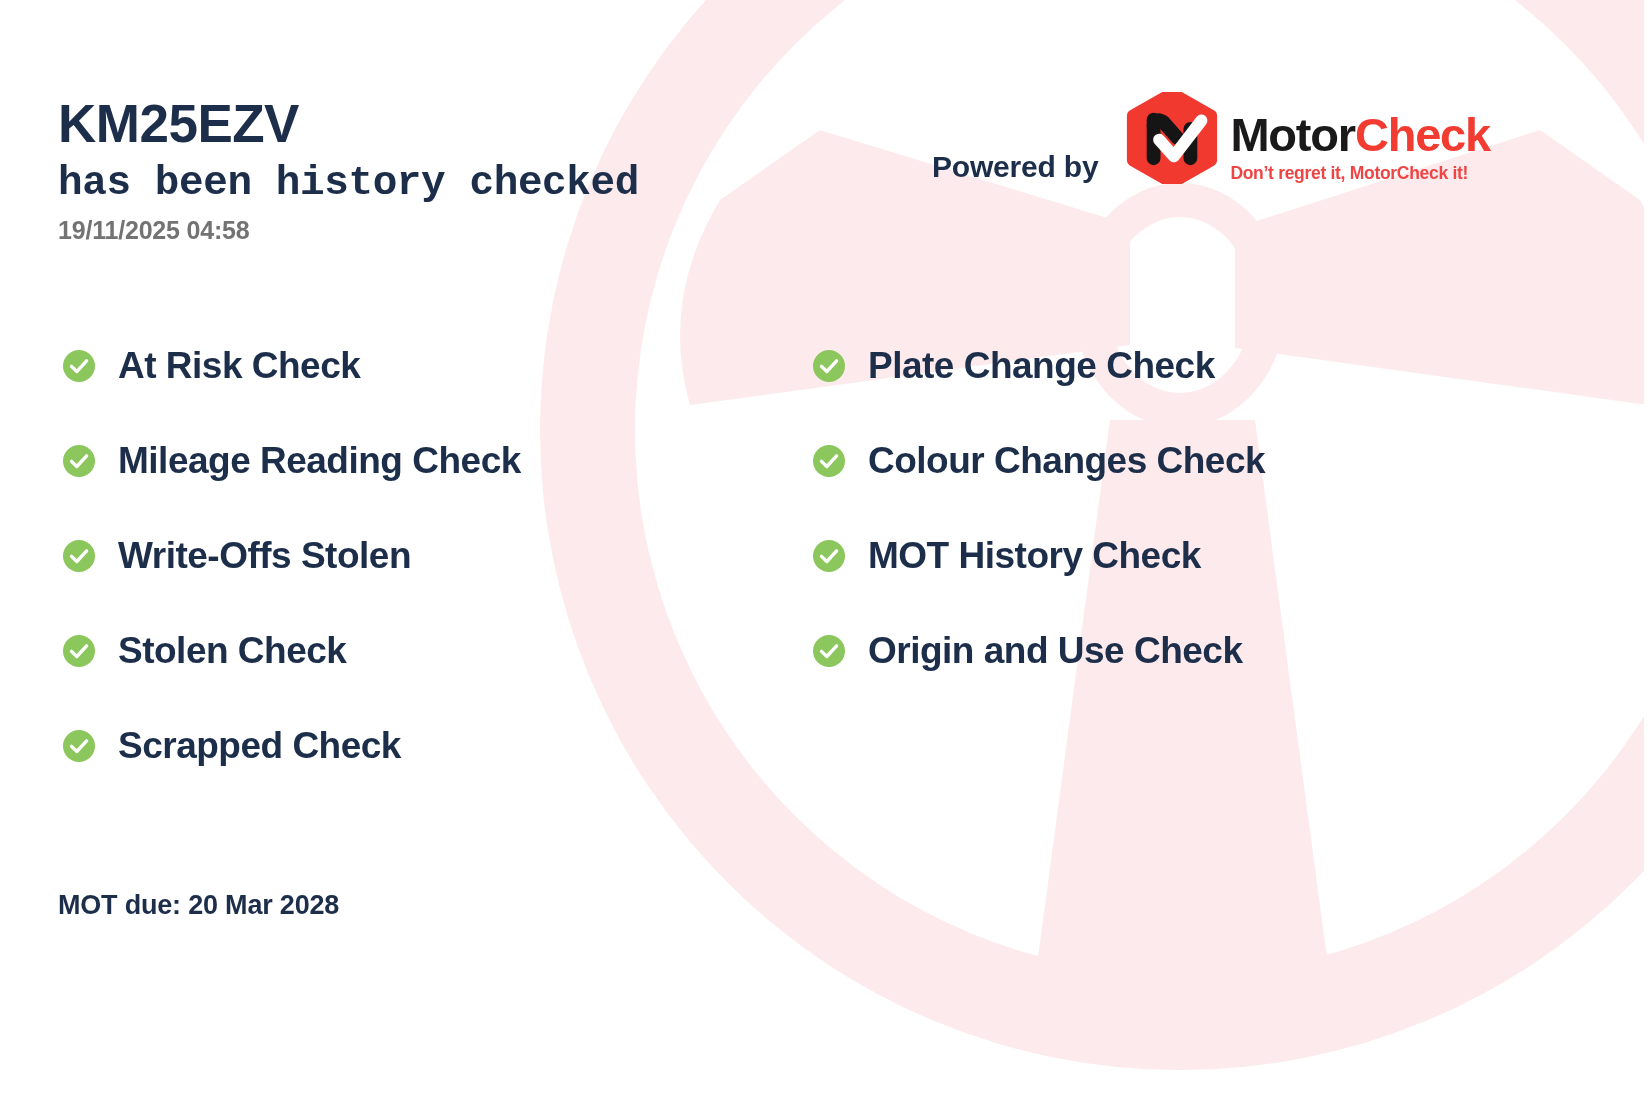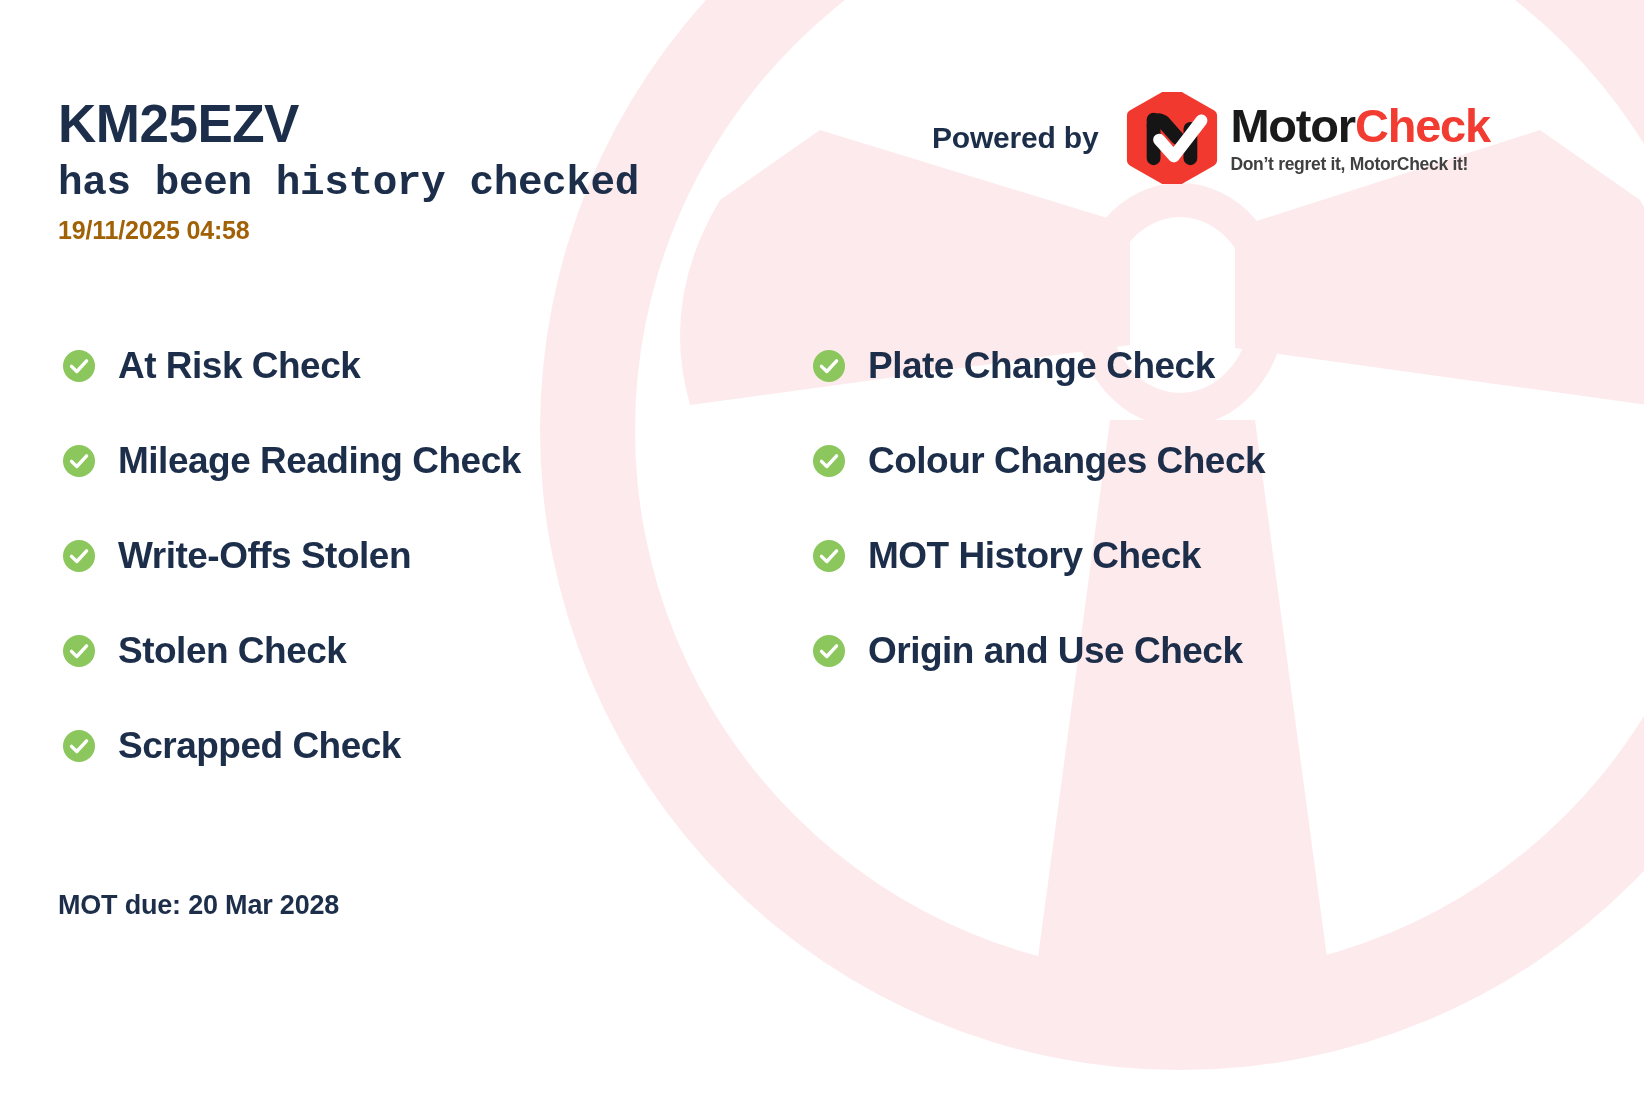--- a/index.html
+++ b/index.html
@@ -53,33 +53,33 @@
     color: #1c2e4a;
     letter-spacing: -0.4px;
     line-height: 1.25;
     margin-top: 6px;
     white-space: nowrap;
     font-family: Liberation Mono, monospace;
   }
   .timestamp {
     font-size: 25px;
     font-weight: bold;
-    color: #a16207;
+    color: #737373;
     margin-top: 7px;
     letter-spacing: -0.2px;
     white-space: nowrap;
   }
 
   
   .brand {
     position: absolute;
     left: 932px;
     top: 92px;
     display: flex;
-    align-items: center;
+    align-items: flex-end;
     z-index: 6;
   }
   .powered-by {
     font-size: 30px;
     font-weight: bold;
     color: #1c2e4a;
     letter-spacing: -0.2px;
     white-space: nowrap;
   }
   .logo-mark {
@@ -99,21 +99,21 @@
     font-weight: bold;
     line-height: 1;
     letter-spacing: -1.2px;
     white-space: nowrap;
   }
   .logo-wordmark .w-motor { color: #1a1a1a; }
   .logo-wordmark .w-check { color: #f23c32; }
   .logo-tagline {
     font-size: 17.5px;
     font-weight: bold;
-    color: #404040;
+    color: #ef4444;
     letter-spacing: -0.3px;
     margin-top: 5px;
     white-space: nowrap;
   }
 
   
   .checks {
     position: absolute;
     top: 318px;
     left: 58px;

